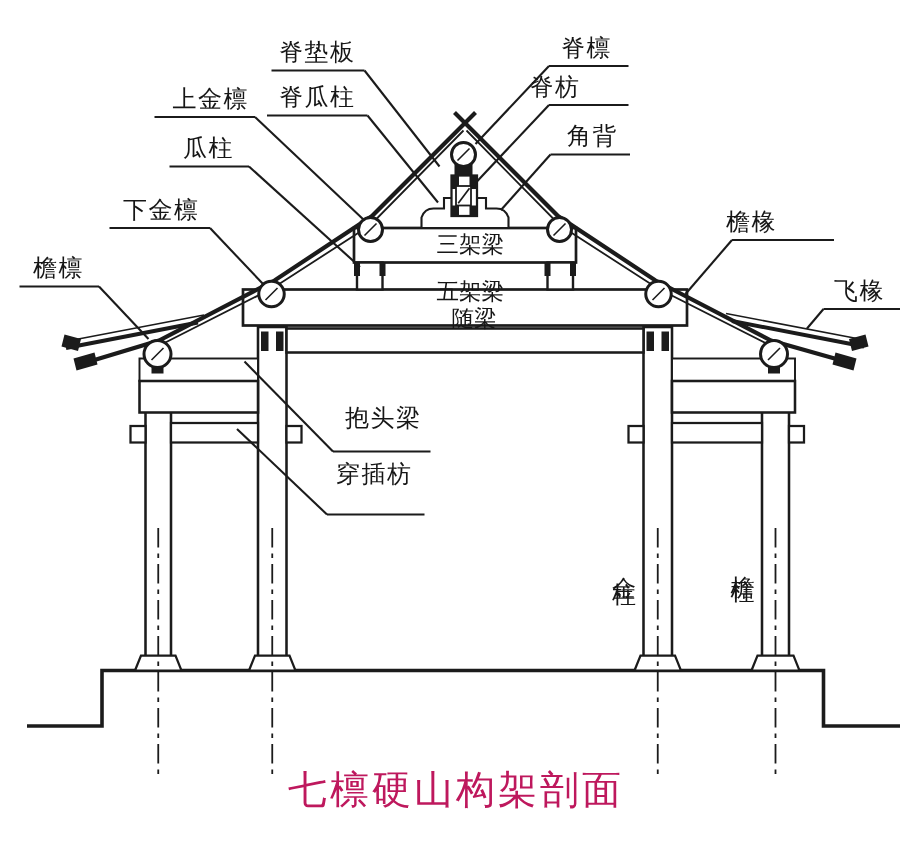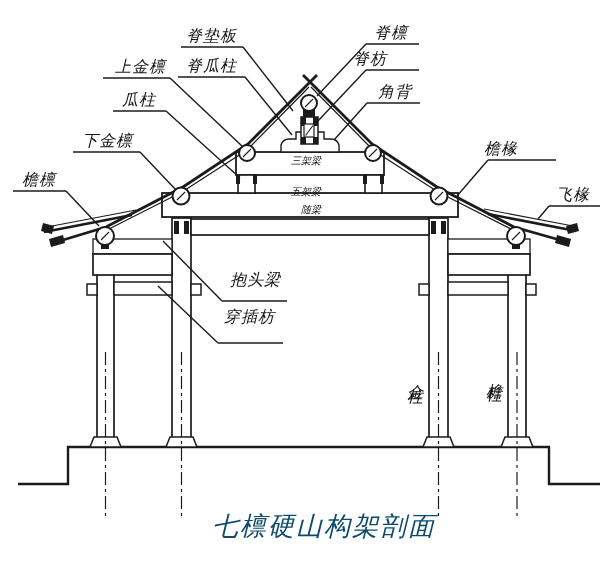--- a/index.html
+++ b/index.html
@@ -1,30 +1,30 @@
 <!DOCTYPE html>
 <html><head>
 <meta charset="utf-8">
 <style>
   html,body{margin:0;padding:0;background:#ffffff;}
   #canvas{
     position:relative;width:600px;height:564px;background:#ffffff;overflow:hidden;
-    font-family:"Liberation Sans","DejaVu Sans",sans-serif;color:#161616;font-style:italic;
+    font-family:"Liberation Sans","DejaVu Sans",sans-serif;color:#161616;
   }
   #canvas svg{position:absolute;left:0;top:0;}
   .lbl{
     position:absolute;font-size:16px;line-height:1.15;letter-spacing:1px;
     white-space:nowrap;color:#161616;user-select:none;
   }
-  .lbl.small{font-size:10px;letter-spacing:0;}
+  .lbl.small{font-size:15px;letter-spacing:0;}
   .lbl.vert{
     writing-mode:vertical-rl;text-orientation:upright;letter-spacing:3px;line-height:1;
   }
   .caption{
-    position:absolute;font-size:26px;letter-spacing:2px;color:#0c4a6e;white-space:nowrap;margin-left:20px;
+    position:absolute;font-size:26px;letter-spacing:2px;color:#be185d;white-space:nowrap;
   }
   .ink{stroke:#1b1b1b;fill:none;}
   .wf{stroke:#1b1b1b;fill:#ffffff;}
   .bk{fill:#1b1b1b;stroke:none;}
 </style>
 </head>
 <body>
 
 <div id="canvas">
 

